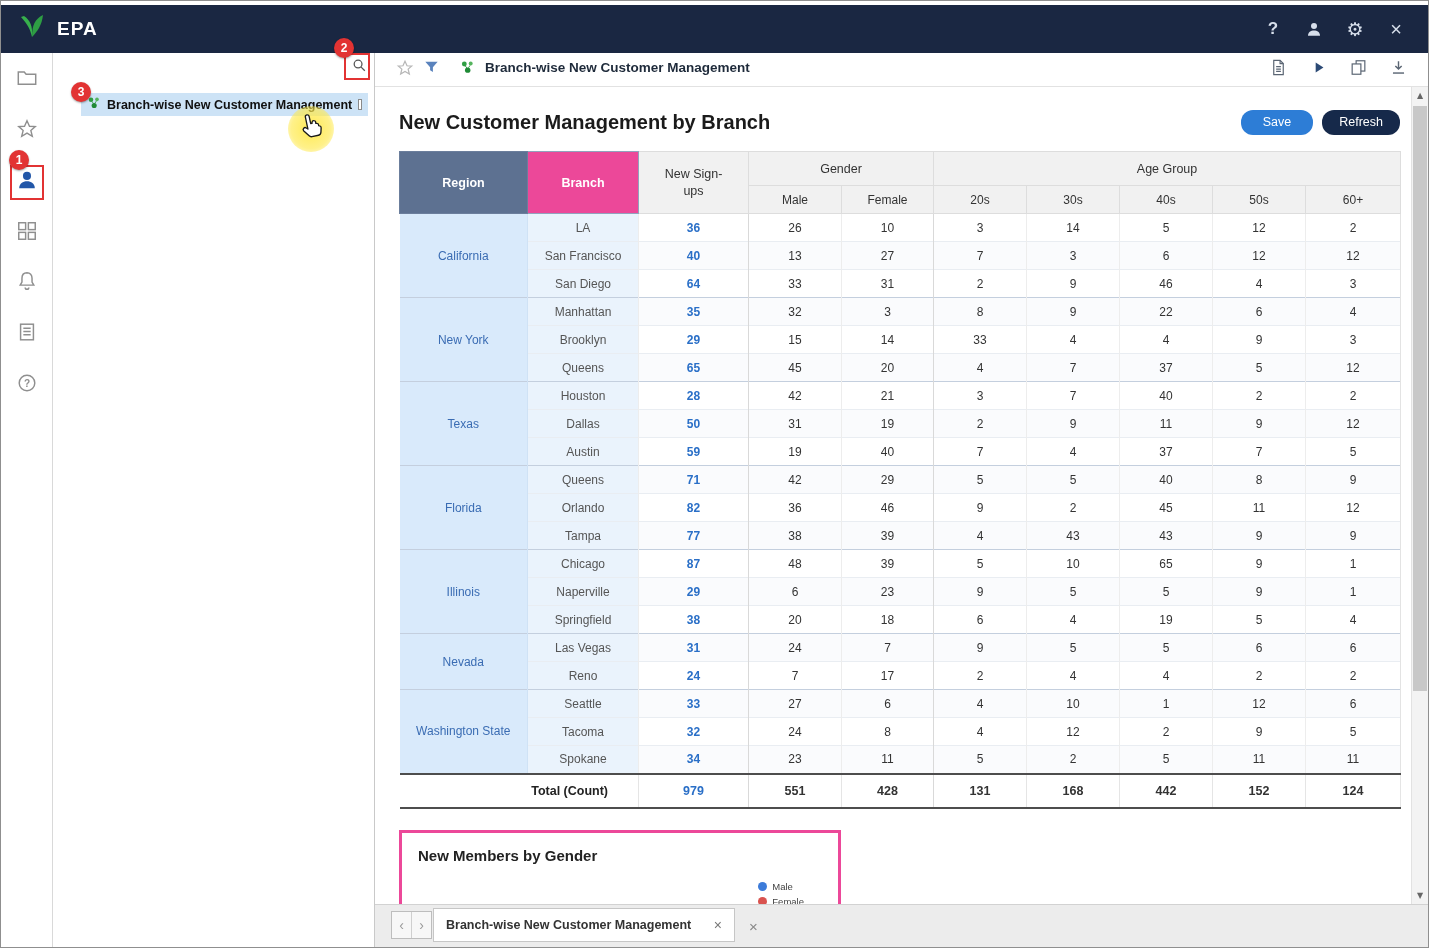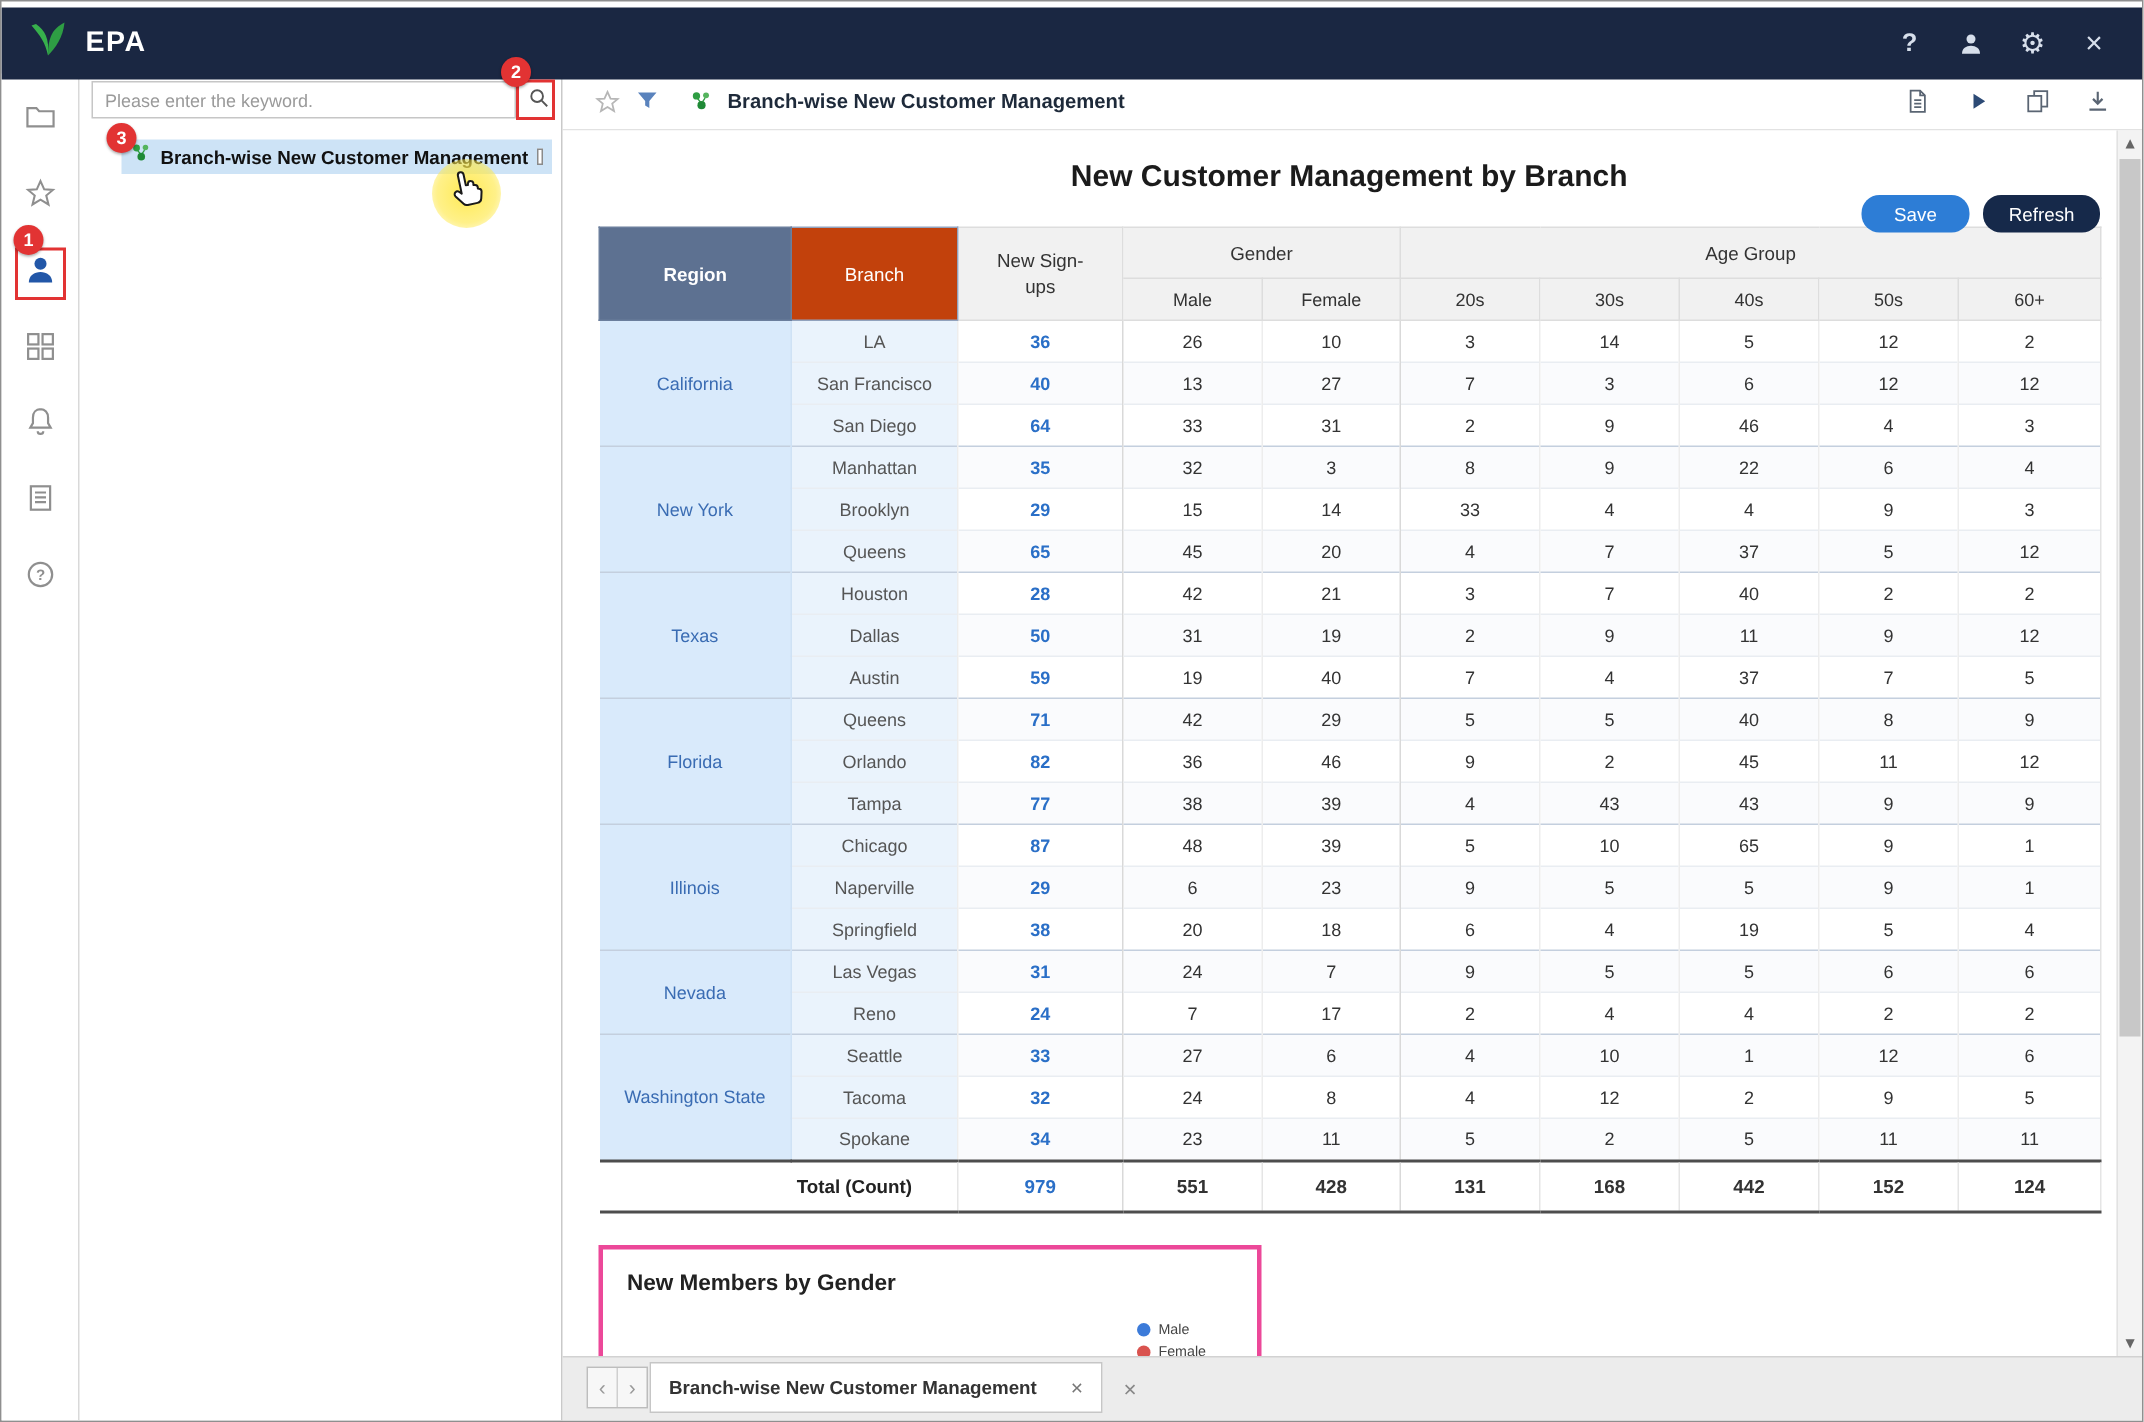--- a/index.html
+++ b/index.html
@@ -42,35 +42,35 @@
   .main { position:absolute; left:374px; top:48px; right:0; bottom:0; background:#fff; }
   .toolbar { position:absolute; left:0; top:0; right:0; height:38px; border-bottom:1px solid #e2e2e2;
              display:flex; align-items:center; padding:0 20px; }
   .toolbar .title { font-size:13.5px; font-weight:bold; color:#1e2a3a; margin-left:8px; }
   .toolbar-right { margin-left:auto; display:flex; align-items:center; gap:20px; }
   .tool-icon { width:20px; height:20px; cursor:pointer; display:flex; align-items:center; justify-content:center; }
   .mr6 { margin-right:6px; } .mr16 { margin-right:16px; }
 
   .content { position:absolute; left:0; top:38px; right:17px; bottom:43px; overflow:hidden; background:#fff; }
   .content-inner { padding-left:24px; width:1026px; }
-  .header-row { margin-top:20px; height:30px; width:1001px; display:flex; align-items:center;flex-direction:column; }
+  .header-row { margin-top:20px; height:30px; width:1001px; display:flex; align-items:center; }
   .page-title { font-size:20px; font-weight:bold; color:#1b1b1b; }
   .btns { margin-left:auto; display:flex; gap:9px; }
   .btn { height:25px; border:none; border-radius:12px; color:#fff; font-size:12.5px; font-family:inherit; cursor:pointer; }
   .btn.save { background:#2d7dd6; padding:0 22px; }
   .btn.refresh { background:#16294a; padding:0 17px; }
 
   
   table.grid { border-collapse:collapse; table-layout:fixed; width:1001px; margin-top:14px; font-size:12px; }
   .grid th, .grid td { text-align:center; overflow:hidden; }
   .grid thead th { background:#f1f1f1; border:1px solid #ddd; font-weight:normal; color:#333; }
   .grid thead tr.h1 th { height:34px; font-size:12.5px; }
   .grid thead tr.h2 th { height:28px; }
   .grid th.th-region { background:#5d7191; color:#fff; font-weight:bold; border:1px solid #6b7e9c; }
-  .grid th.th-branch { background:#c2410c; color:#fff; font-weight:normal; border:1px solid #91a2bd; }
+  .grid th.th-branch { background:#ec4899; color:#fff; font-weight:bold; border:1px solid #91a2bd; }
   .grid th.th-new .two-line { width:64px; margin:0 auto; line-height:1.35; }
   .grid tbody td { height:28px; border-top:1px solid #e9edf2; border-right:1px solid #ededed; color:#333; }
   .grid tbody td:last-child { border-right:1px solid #e3e3e3; }
   .grid tbody tr.group-start td { border-top:1px solid #c4cfde; }
   .grid td.cell-region { background:#d9eafb; color:#3a6cb3; border-right:1px solid #cfe2f5; }
   .grid td.cell-branch { background:#eaf3fc; color:#555; }
   .grid td.cell-new { color:#2a6fc7; font-weight:bold; border-right:1px solid #d9d9d9; }
   .grid td.c2 { border-right:1px solid #d9d9d9; }
   .grid tbody tr.alt td.cell-val { background:#fafbfd; }
   .grid tfoot td { height:34px; font-weight:bold; font-size:12.5px; border-top:2px solid #4d4d4d;
@@ -185,21 +185,20 @@
   </span>
   <span class="rail-icon" style="top:323px">
     <svg width="22" height="22" viewBox="0 0 24 24">
       <circle cx="12" cy="12" r="8.5" fill="none" stroke="#8f8f8f" stroke-width="1.6"></circle>
       <text x="12" y="16" text-anchor="middle" font-size="11" font-weight="bold" fill="#8f8f8f" font-family="Liberation Sans, sans-serif">?</text>
     </svg>
   </span>
 </nav>
 
 <aside class="panel">
-  <input class="search-input" type="text" placeholder="Please enter the keyword." style="">
   <button class="search-btn">
     <span>
       <svg width="17" height="17" viewBox="0 0 24 24" fill="none" stroke="#555" stroke-width="1.8">
         <circle cx="10" cy="10" r="5.5"></circle>
           <path d="M14.3 14.3L19.5 19.5"></path>
       </svg>
     </span>
   </button>
   <div class="tree-item">
     <span>

